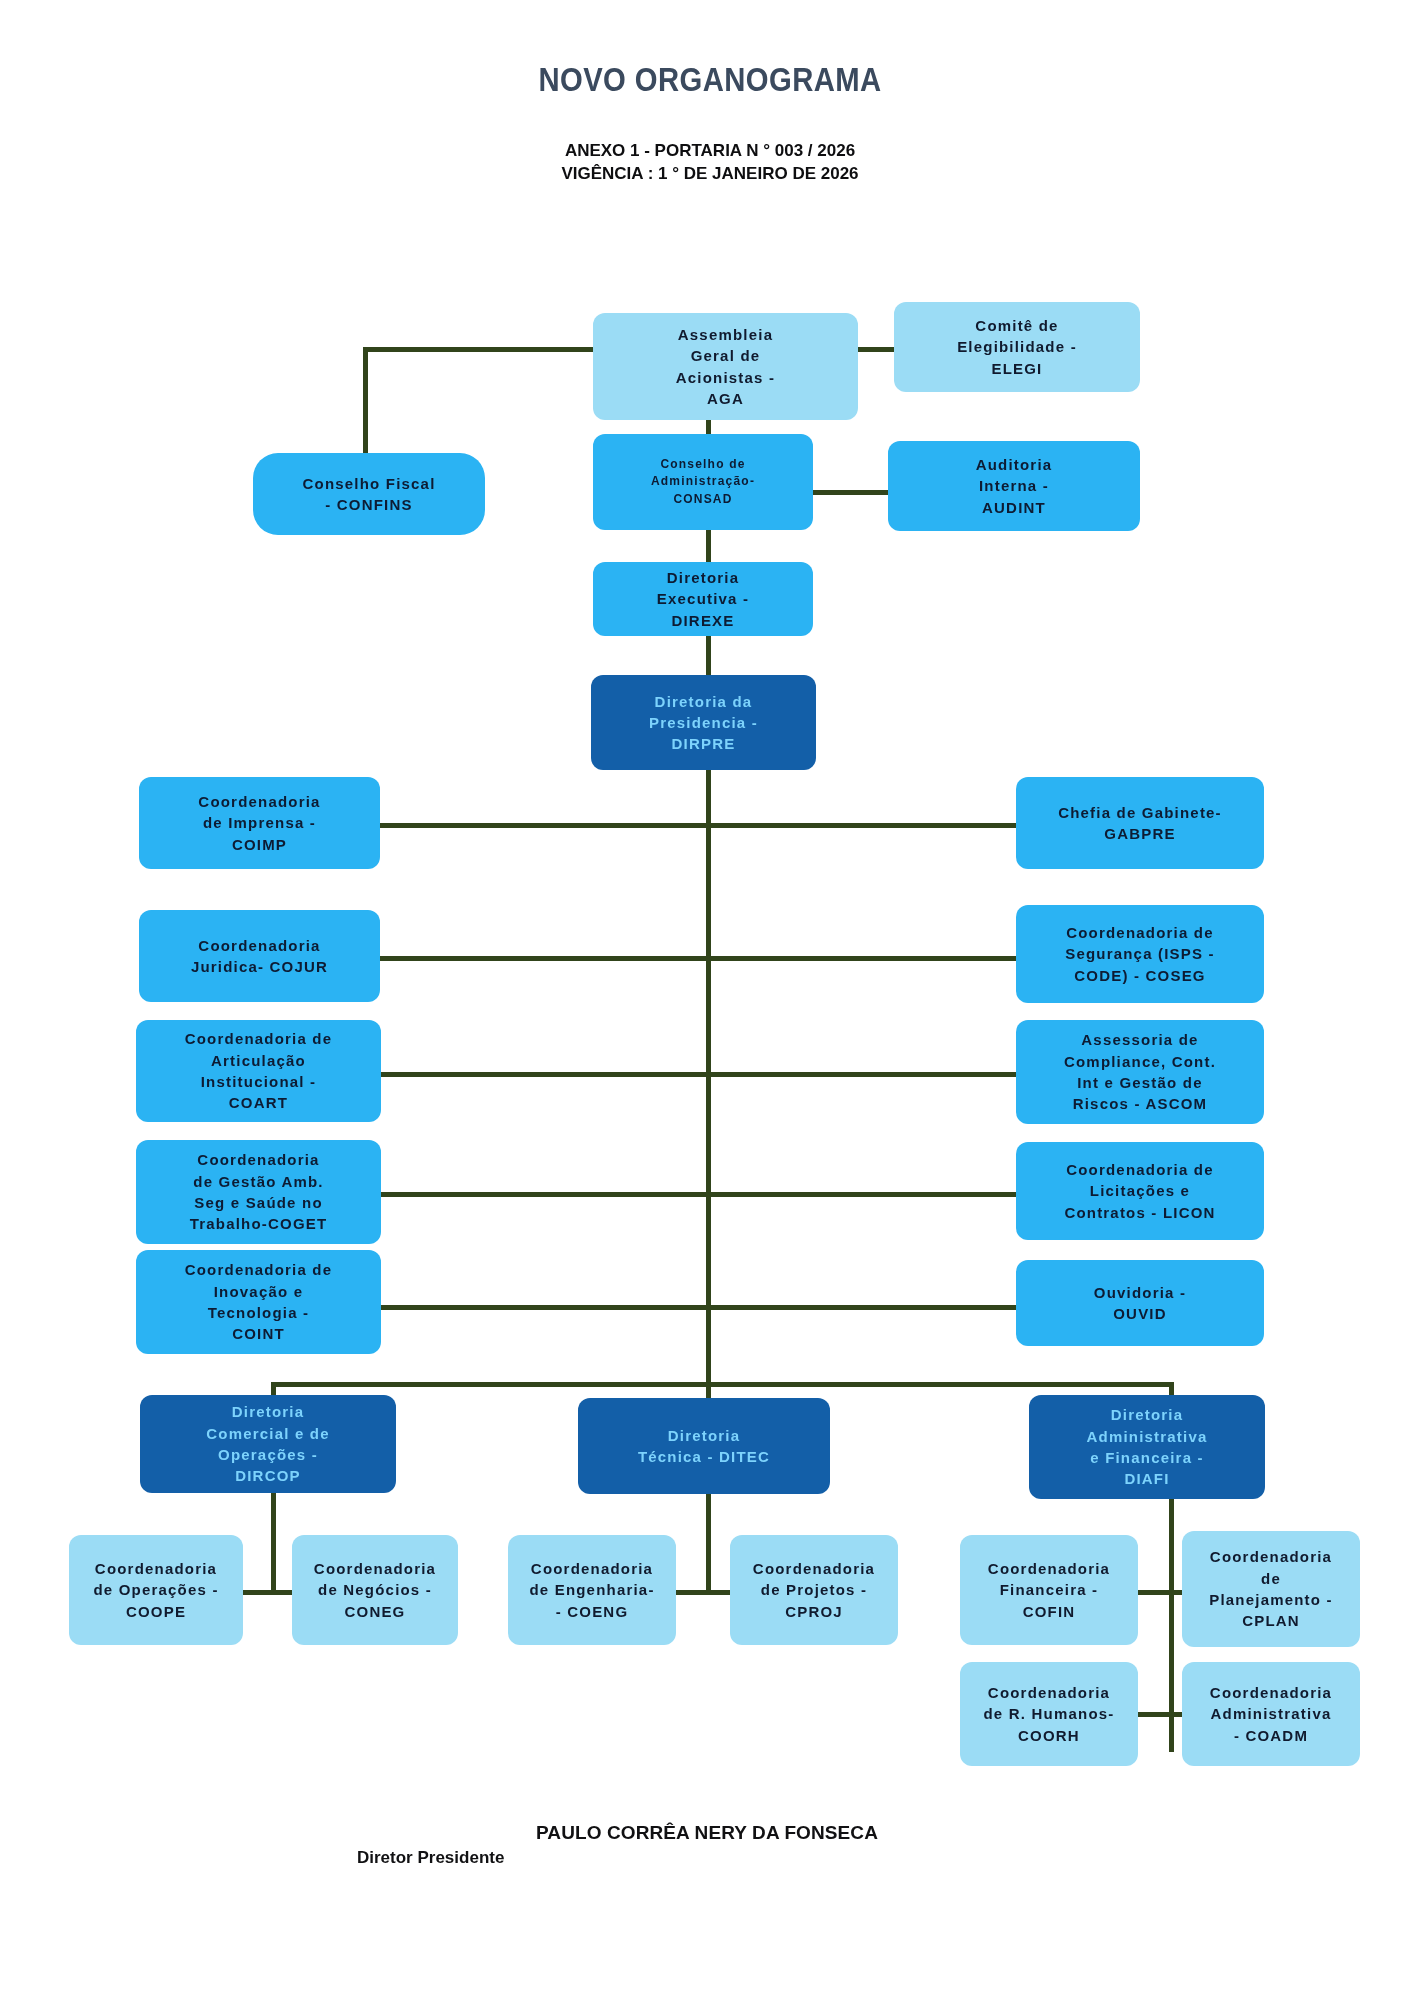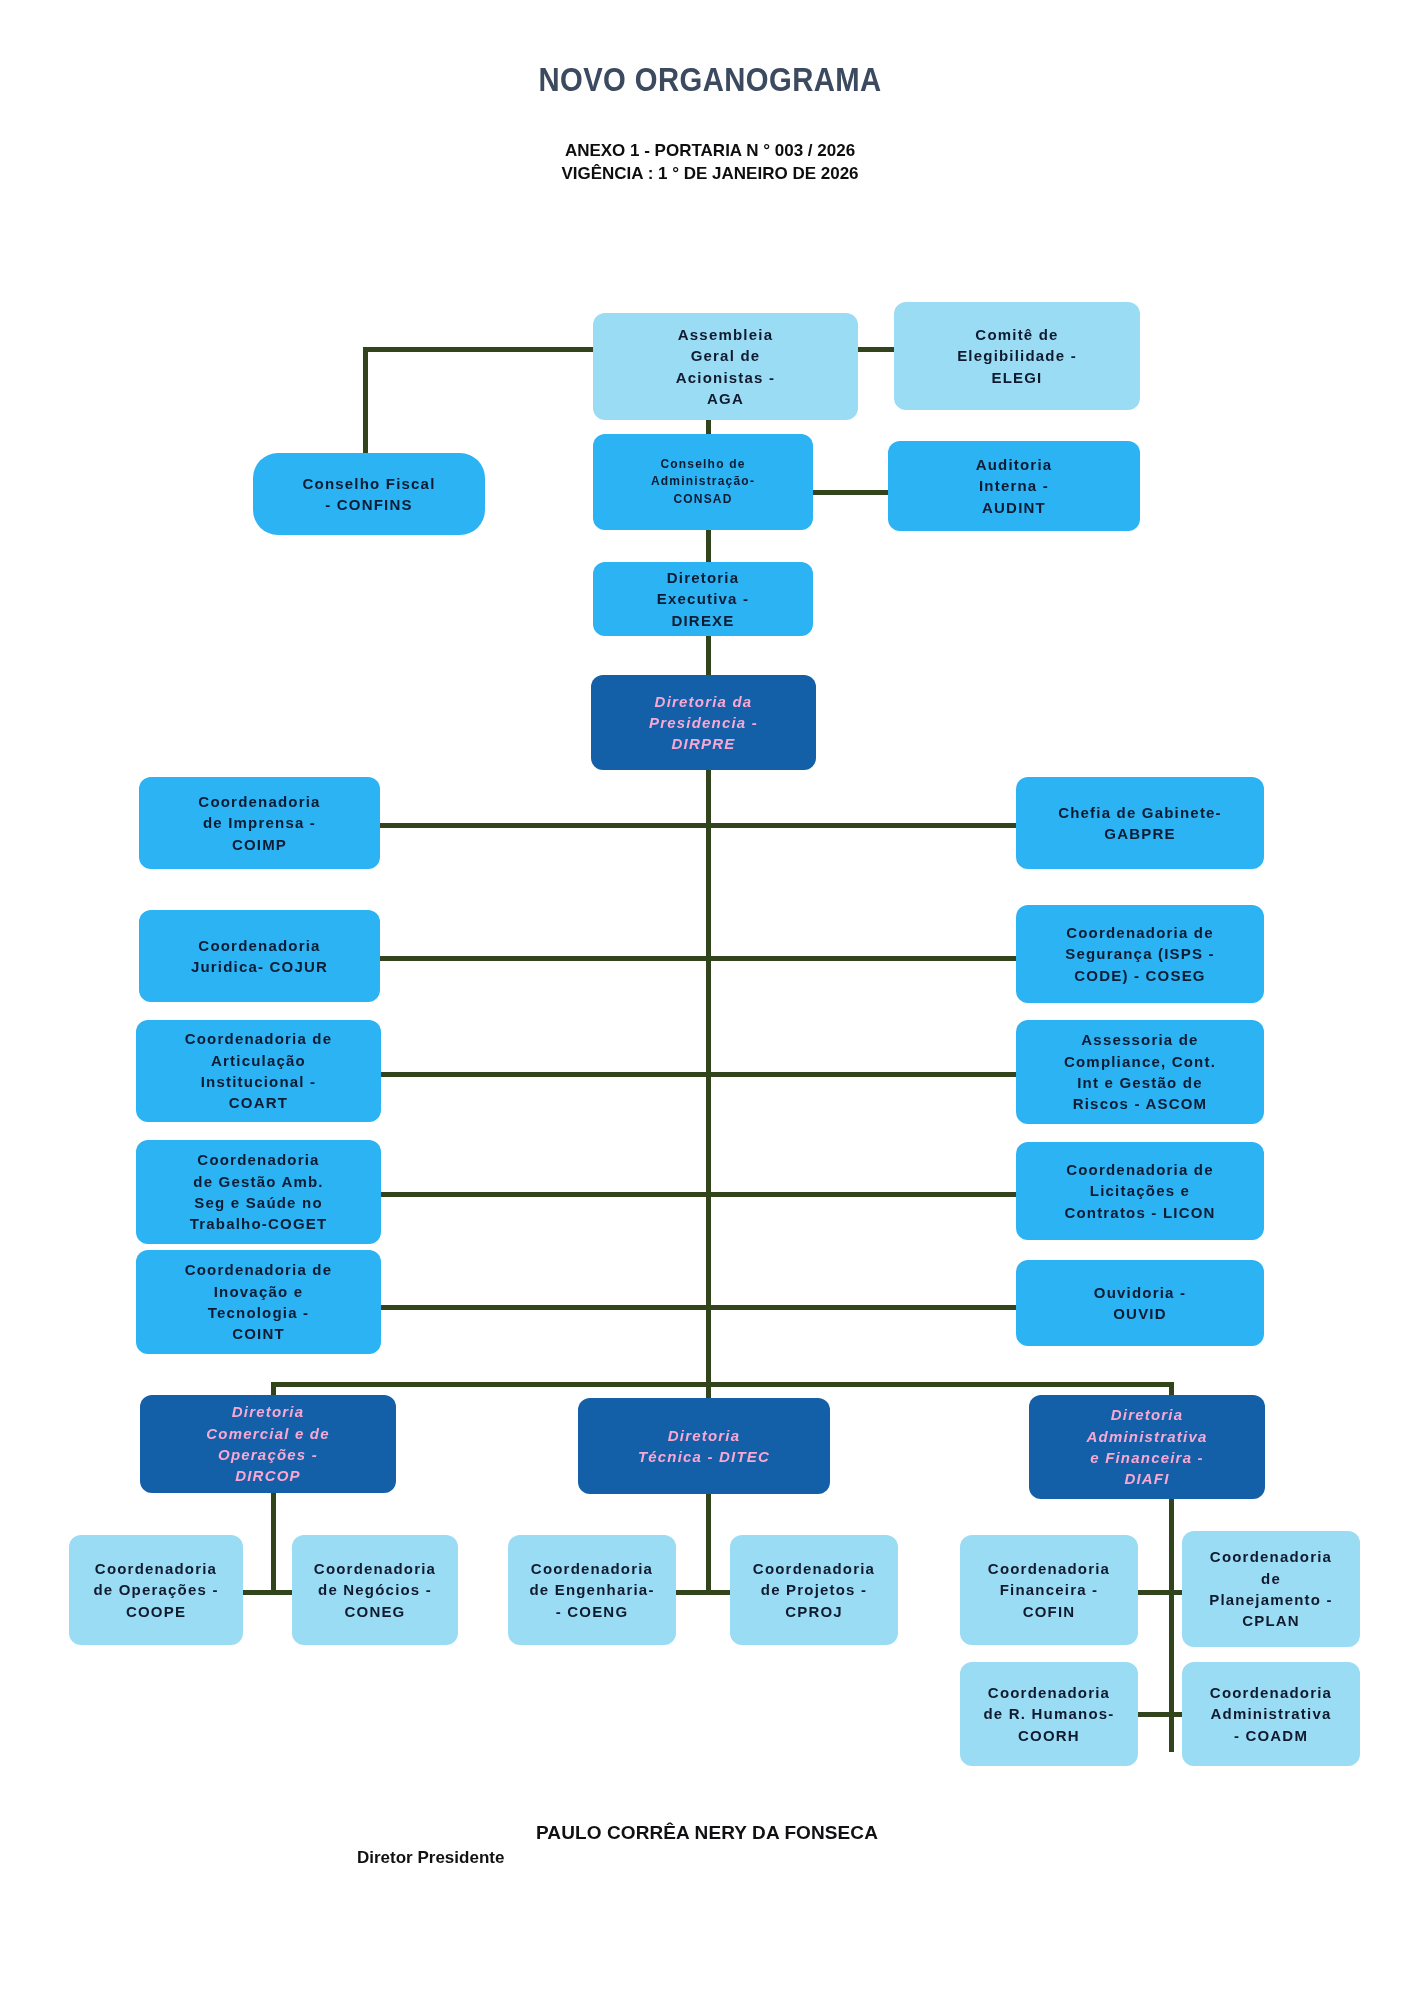--- a/index.html
+++ b/index.html
@@ -44,21 +44,21 @@
     position:absolute;border-radius:12px;display:flex;align-items:center;
     justify-content:center;text-align:center;box-sizing:border-box;
     padding:4px 8px;z-index:3;
   }
   .node span{
     display:block;line-height:1.42;font-weight:bold;letter-spacing:1.2px;
     white-space:pre-line;
   }
   .lvl-pale{background:#9BDCF5;color:#101a2e;}
   .lvl-bright{background:#2BB3F3;color:#0d1b33;}
-  .lvl-deep{background:#135FA8;color:#f9a8d4;font-style:italic;}
+  .lvl-deep{background:#135FA8;color:#7dd3fc;}
 
   
   .ln{position:absolute;background:#31441b;z-index:1;}
   .lnh{height:5px;}
   .lnv{width:5px;}
 </style>
 </head>
 <body>
 
 <div id="canvas">
@@ -114,21 +114,21 @@
   <div class="ln lnh" style="left:1138px;top:1712px;width:33px;"></div>
   <div class="ln lnh" style="left:1169px;top:1712px;width:24px;"></div>
 
   <div class="node lvl-pale" style="left:593px;top:293px;width:265px;height:107px;margin-top:20px;">
     <span style="font-size:15px;">Assembleia
 Geral de
 Acionistas -
 AGA</span>
     </div>
 
-  <div class="node lvl-pale" style="left:894px;top:302px;width:246px;height:108px;">
+  <div class="node lvl-pale" style="left:894px;top:302px;width:246px;height:90px;">
     <span style="font-size:15px;">Comitê de
 Elegibilidade -
 ELEGI</span>
     </div>
 
   <div class="node lvl-bright" style="left:253px;top:453px;width:232px;height:82px;border-radius:25px;">
     <span style="font-size:15px;">Conselho Fiscal
 - CONFINS</span>
     </div>
 

